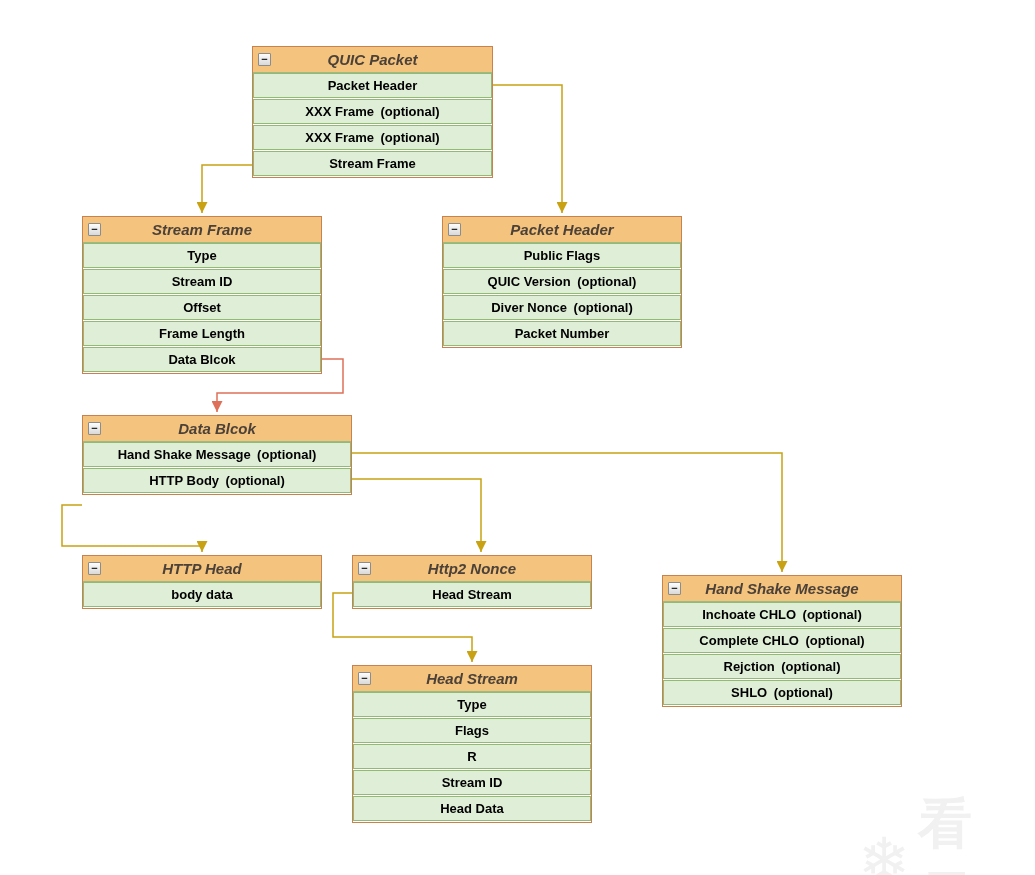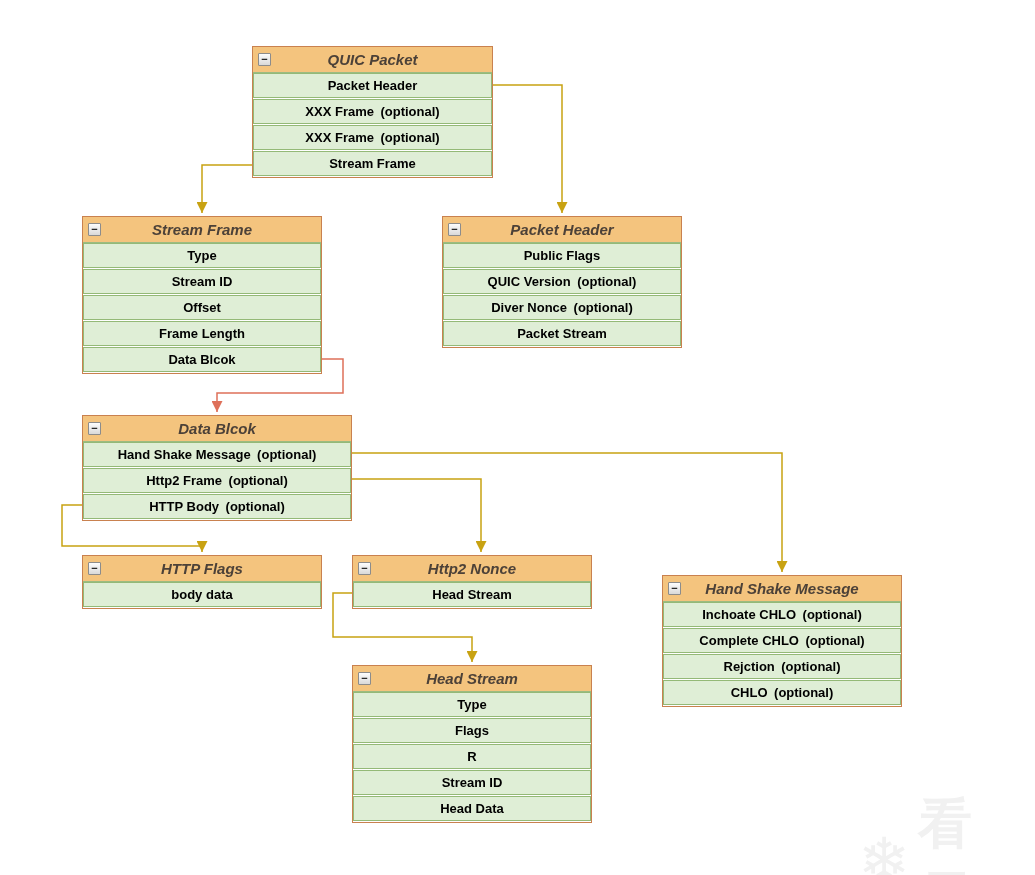--- a/index.html
+++ b/index.html
@@ -134,58 +134,57 @@
   </div>
 
   <div class="node" style="left:442px; top:216px; width:240px;">
     <div class="node-header">
       <span class="collapse-btn">−</span>
       <span>Packet Header</span>
     </div>
     <div class="node-row">Public Flags</div>
     <div class="node-row">QUIC Version (optional)</div>
     <div class="node-row">Diver Nonce (optional)</div>
-    <div class="node-row">Packet Stream</div>
+    <div class="node-row">Packet Number</div>
   </div>
 
   <div class="node" style="left:82px; top:415px; width:270px;">
     <div class="node-header">
       <span class="collapse-btn">−</span>
       <span>Data Blcok</span>
     </div>
     <div class="node-row">Hand Shake Message (optional)</div>
-    <div class="node-row">Http2 Frame (optional)</div>
     <div class="node-row">HTTP Body (optional)</div>
   </div>
 
   <div class="node" style="left:82px; top:555px; width:240px;">
     <div class="node-header">
       <span class="collapse-btn">−</span>
-      <span>HTTP Flags</span>
+      <span>HTTP Head</span>
     </div>
     <div class="node-row">body data</div>
   </div>
 
   <div class="node" style="left:352px; top:555px; width:240px;">
     <div class="node-header">
       <span class="collapse-btn">−</span>
       <span>Http2 Nonce</span>
     </div>
     <div class="node-row">Head Stream</div>
   </div>
 
   <div class="node" style="left:662px; top:575px; width:240px;">
     <div class="node-header">
       <span class="collapse-btn">−</span>
       <span>Hand Shake Message</span>
     </div>
     <div class="node-row">Inchoate CHLO (optional)</div>
     <div class="node-row">Complete CHLO (optional)</div>
     <div class="node-row">Rejction (optional)</div>
-    <div class="node-row">CHLO (optional)</div>
+    <div class="node-row">SHLO (optional)</div>
   </div>
 
   <div class="node" style="left:352px; top:665px; width:240px;">
     <div class="node-header">
       <span class="collapse-btn">−</span>
       <span>Head Stream</span>
     </div>
     <div class="node-row">Type</div>
     <div class="node-row">Flags</div>
     <div class="node-row">R</div>

